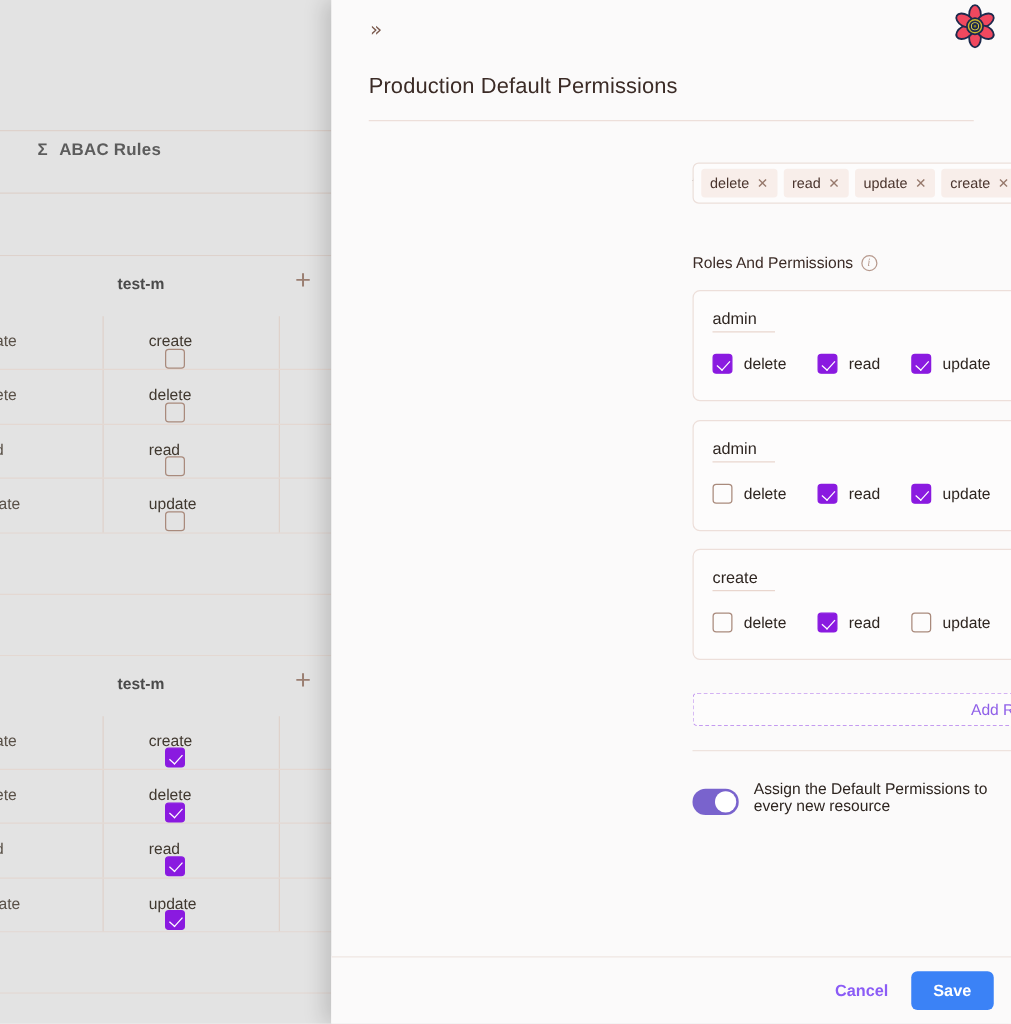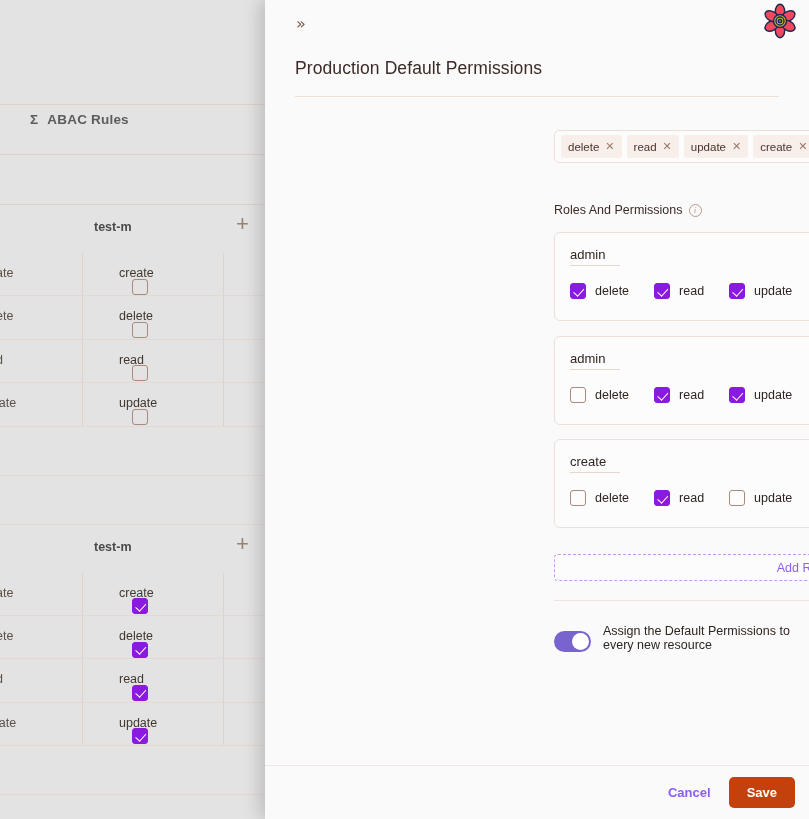--- a/index.html
+++ b/index.html
@@ -208,21 +208,21 @@
     background: #fbfafa; border-top: 1px solid #f0e6e2;
     display: flex; align-items: center; justify-content: flex-end;
     padding-right: 14px; gap: 14px;
   }
   .btn-cancel {
     background: none; border: none; cursor: pointer;
     font-family: inherit; font-size: 13px; font-weight: 700;
     color: #8b5cf6; padding: 6px 4px;
   }
   .btn-save {
-    background: #c2410c; border: none; border-radius: 5px; cursor: pointer;
+    background: #3b82f6; border: none; border-radius: 5px; cursor: pointer;
     font-family: inherit; font-size: 13px; font-weight: 700;
     color: #ffffff; padding: 8px 18px;
   }
 </style>
 </head>
 <body>
 
 <div id="root">
 
   <div class="backdrop">

